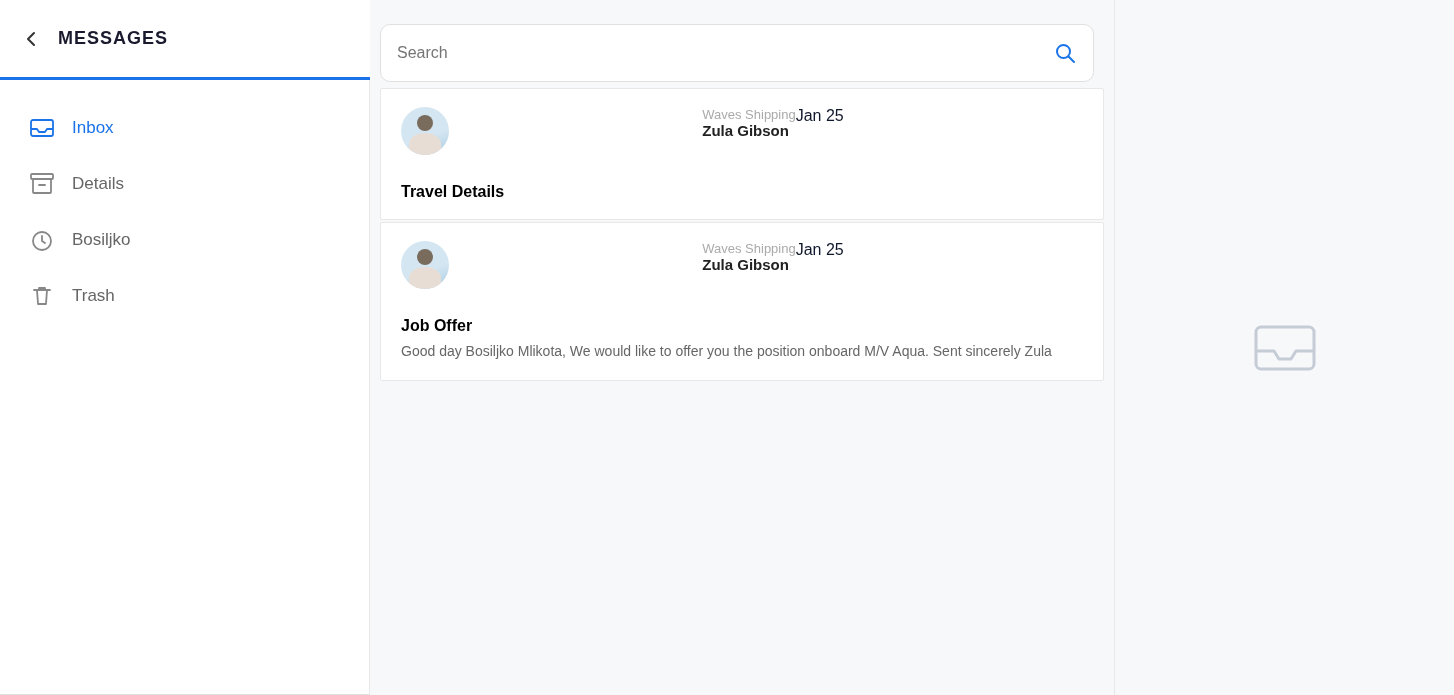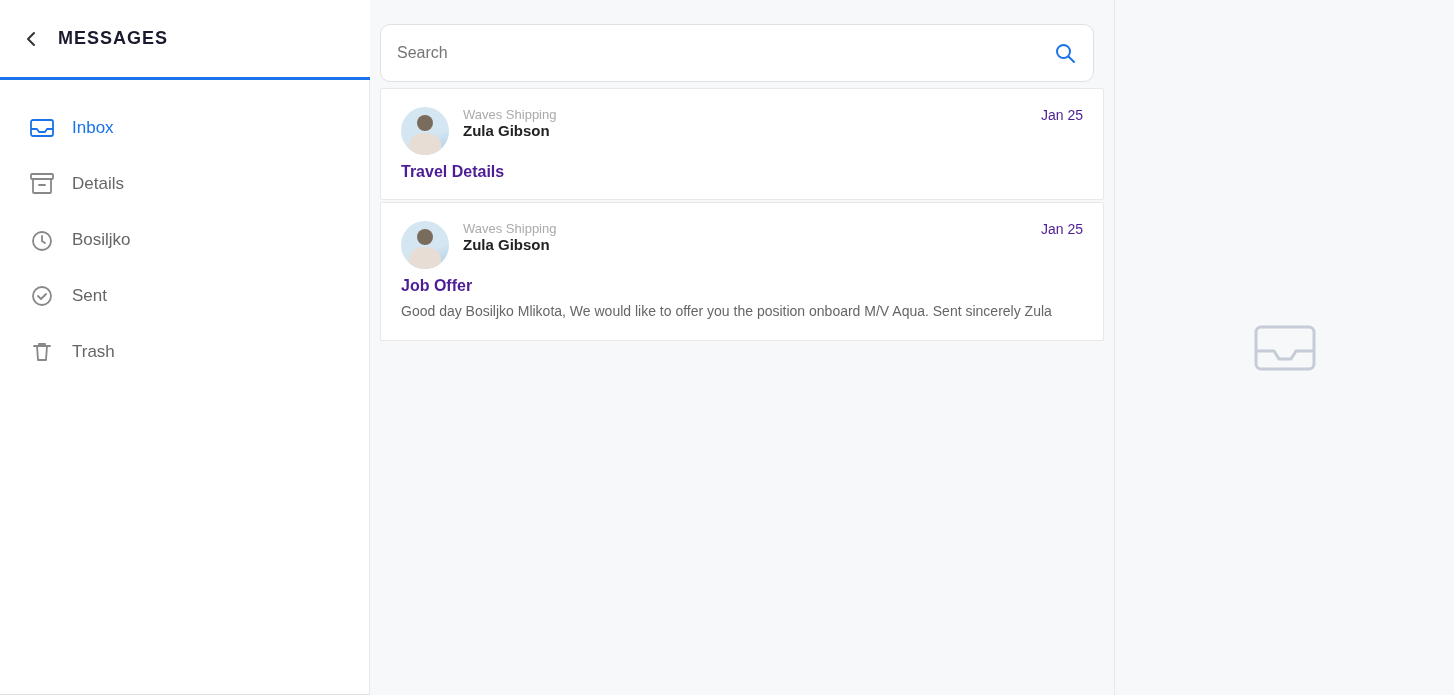--- a/index.html
+++ b/index.html
@@ -173,43 +173,43 @@
       width: 32px;
       height: 22px;
       border-radius: 50% 50% 0 0;
       background: #e8ddd5;
     }
     .message-meta {
       flex: 1;
     }
     .message-sender-row {
       display: flex;
-      justify-content: space-between;
+      justify-content: center;
       align-items: flex-start;
     }
     .message-company {
       font-size: 13px;
       color: #aaa;
       font-weight: 400;
     }
     .message-sender {
       font-size: 15px;
       color: #222;
       font-weight: 600;
     }
     .message-date {
-      font-size: 14px;
-      color: #4c1d95;
+      font-size: 16px;
+      color: #0f172a;
       white-space: nowrap;
     }
     .message-subject {
       font-size: 16px;
       font-weight: 700;
-      color: #4c1d95;
-      margin-top: 8px;
+      color: #000000;
+      margin-top: 28px;
     }
     .message-preview {
       font-size: 14px;
       color: #666;
       margin-top: 6px;
       line-height: 1.5;
     }
 
     
     .right-panel {
@@ -268,29 +268,20 @@
     <div class="sidebar-item">
       <span class="icon">
         <svg width="26" height="26" viewBox="0 0 26 26" fill="none">
           <circle cx="13" cy="14" r="9" stroke="#888" stroke-width="1.8"></circle>
           <path d="M13 9v5l3 2" stroke="#888" stroke-width="1.8" stroke-linecap="round"></path>
         </svg>
       </span>
       <span>Bosiljko</span>
     </div>
 
-    <div class="sidebar-item">
-      <span class="icon">
-        <svg width="26" height="26" viewBox="0 0 26 26" fill="none">
-          <circle cx="13" cy="13" r="9" stroke="#888" stroke-width="1.8"></circle>
-          <path d="M9 13l3 3 5-5" stroke="#888" stroke-width="1.8" stroke-linecap="round" stroke-linejoin="round"></path>
-        </svg>
-      </span>
-      <span>Sent</span>
-    </div>
 
 
     <div class="sidebar-item">
       <span class="icon">
         <svg width="26" height="26" viewBox="0 0 26 26" fill="none">
           <path d="M5 7h16M10 7V5h6v2M8 7l1 14h8l1-14" stroke="#888" stroke-width="1.8" stroke-linecap="round" stroke-linejoin="round"></path>
         </svg>
       </span>
       <span>Trash</span>
     </div>

